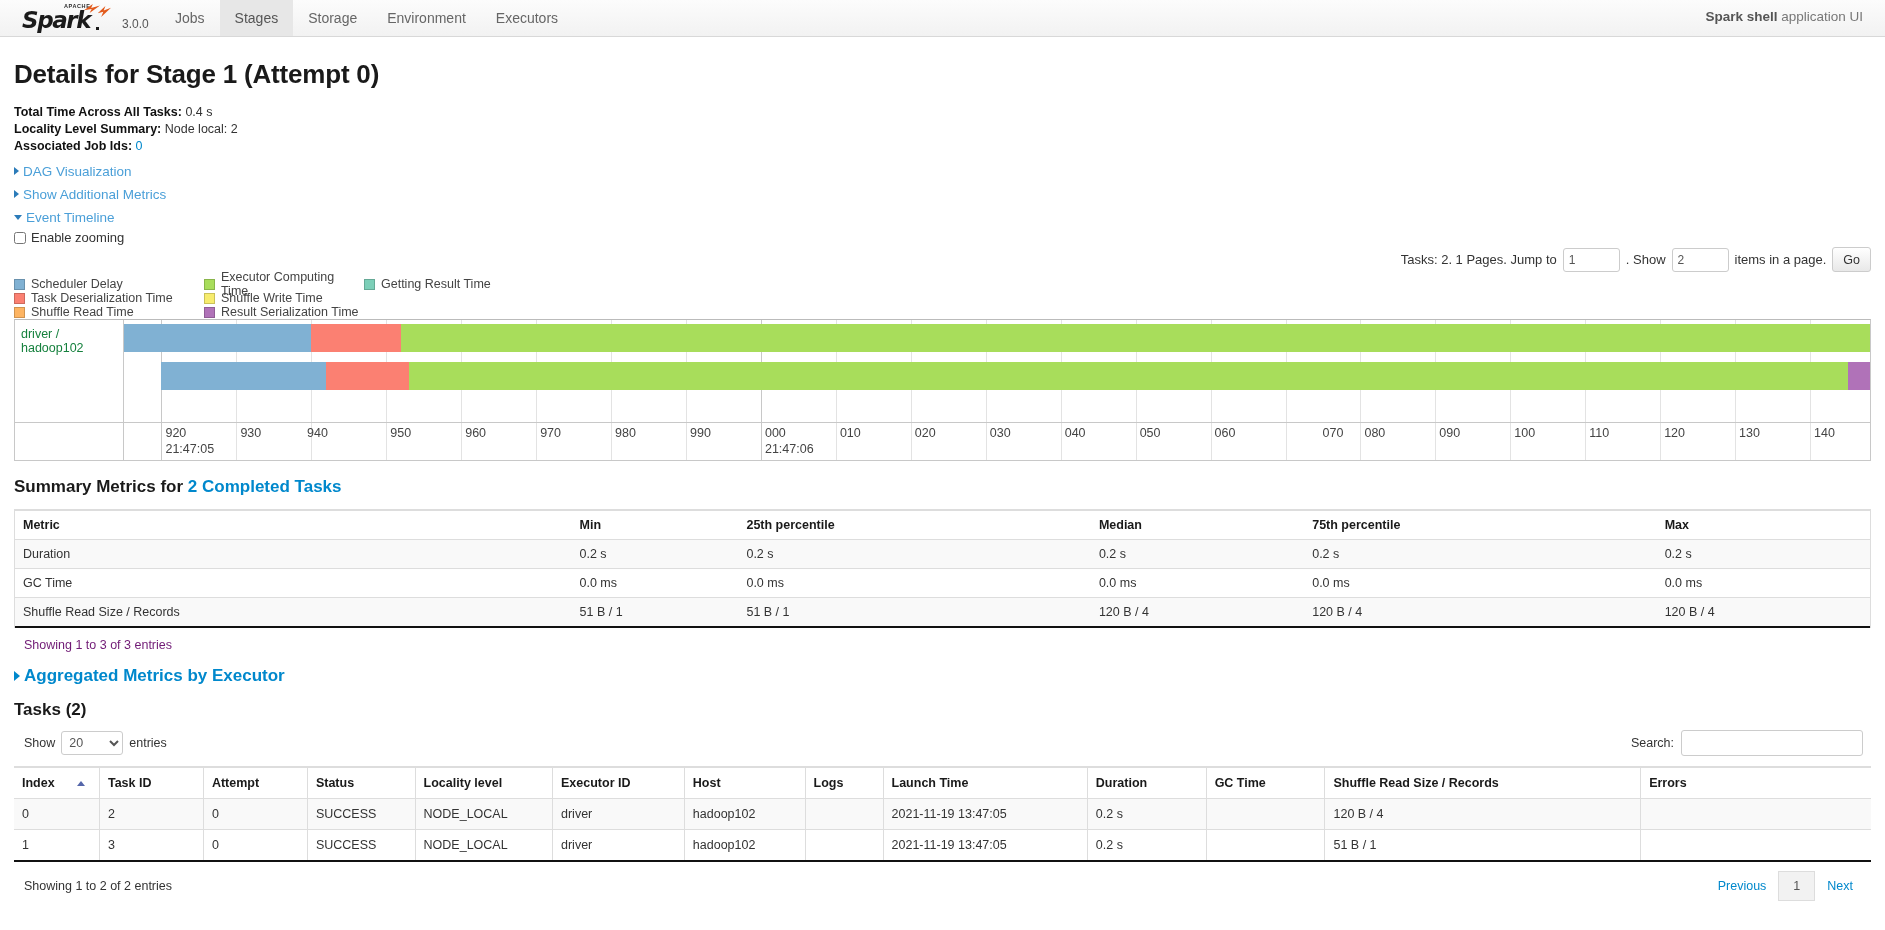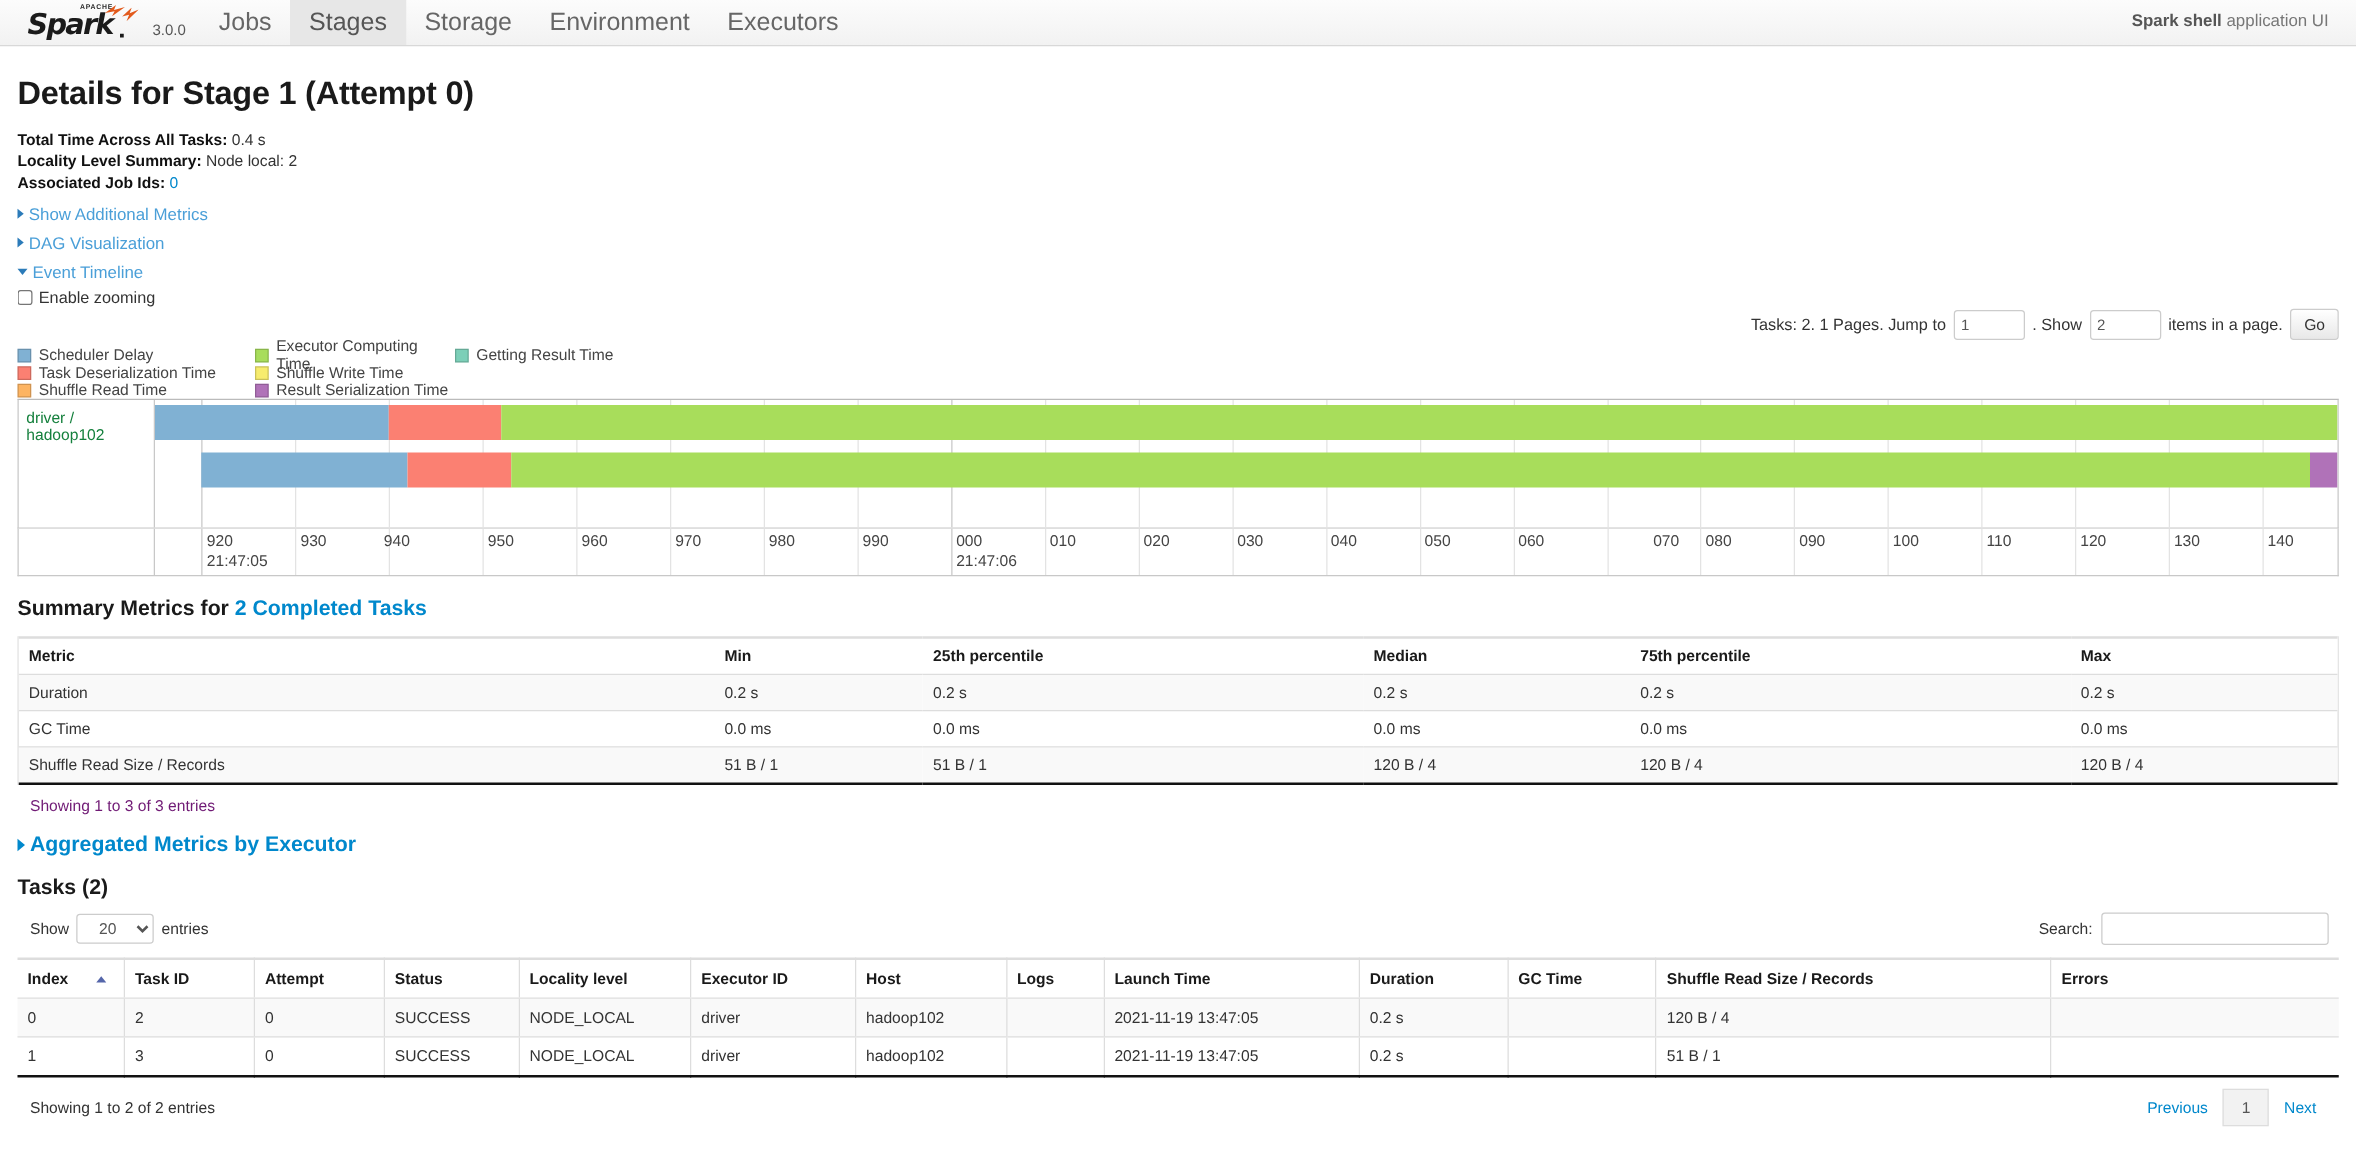--- a/index.html
+++ b/index.html
@@ -78,21 +78,21 @@
     color: #555;
     padding-bottom: 2px;
   }
   .nav-links { display: flex; align-items: stretch; }
   .nav-links a {
     display: flex;
     align-items: center;
     padding: 0 15px;
     color: #666666;
     text-decoration: none;
-    font-size: 20px;
+    font-size: 14px;
   }
   .nav-links a.active {
     background: #e7e7e7;
     color: #555555;
   }
   .app-title {
     position: absolute;
     right: 22px;
     top: 9px;
     font-size: 13.5px;
@@ -348,21 +348,21 @@
     justify-content: space-between;
     margin: 0 0 10px 10px;
     font-size: 12.5px;
   }
   .tasks-controls .left { display: flex; align-items: center; gap: 6px; }
   .tasks-controls select {
     height: 24px;
     border: 1px solid #ccc;
     border-radius: 3px;
     font-size: 12.5px;
-    padding: 1px 13px;
+    padding: 1px 3px;
     color: #555;
     font-family: "Liberation Sans", sans-serif;
     background: #fff;
     width: 62px;
   }
   .tasks-controls .right { display: flex; align-items: center; gap: 7px; padding-right: 8px; }
   .tasks-controls .right input {
     width: 182px; height: 26px;
     border: 1px solid #ccc;
     border-radius: 3px;
@@ -469,24 +469,24 @@
       <b>Locality Level Summary:</b>
       <span>Node local: 2</span>
     </li>
     <li>
       <b>Associated Job Ids:</b>
       <a href="#" class="blue">0</a>
     </li>
   </ul>
 
   <div class="toggle-row">
+    <span class="arrow-right"></span><a href="#">DAG Visualization</a>
+  </div>
+  <div class="toggle-row">
     <span class="arrow-right"></span><a href="#">Show Additional Metrics</a>
-  </div>
-  <div class="toggle-row">
-    <span class="arrow-right"></span><a href="#">DAG Visualization</a>
   </div>
   <div class="toggle-row">
     <span class="arrow-down"></span><a href="#">Event Timeline</a>
   </div>
 
   <div class="zoom-row">
     <input type="checkbox" style="">
     <span>Enable zooming</span>
   </div>
 

